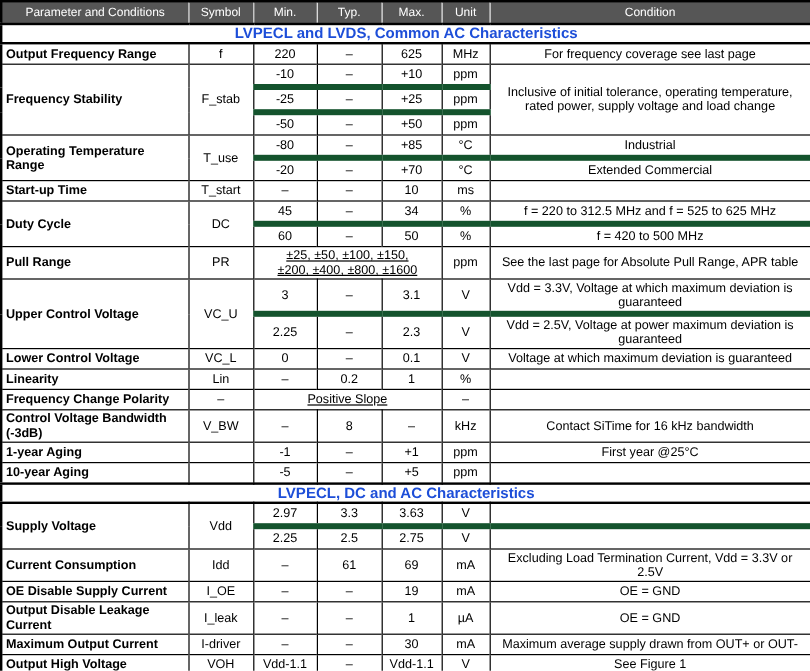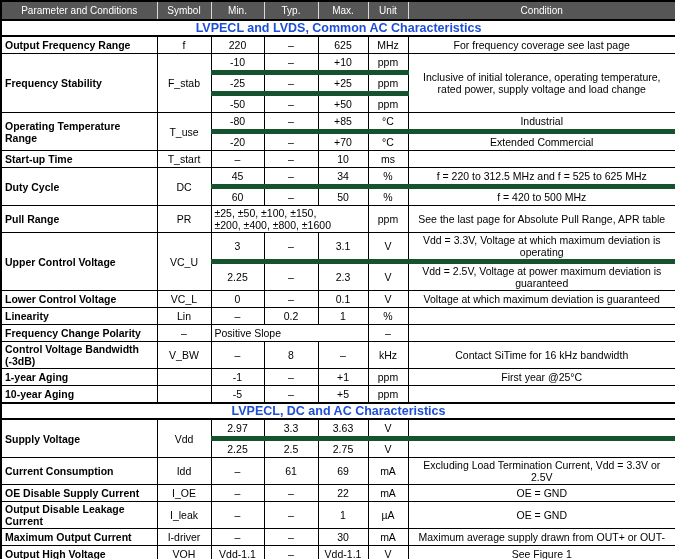--- a/index.html
+++ b/index.html
@@ -43,21 +43,21 @@
     color:#1d4ed8;
     font-weight:bold;
     font-size:12.5px;
     text-align:center;
     height:13px;
     padding:0 0 1px 0;
   }
   td.param { font-weight:bold; text-align:left; padding-left:4px; }
   td.sym, td.val, td.unit { text-align:center; }
   td.cond { text-align:center; font-size:10px; padding-left:5px; padding-right:2px; line-height:11.5px; }
-  span.mline { display:block; text-align:left; line-height:12px; }
+  span.mline { display:block; text-align:center; line-height:12px;text-decoration:underline; }
 </style>
 </head>
 <body>
 
 <table class="spec">
   <colgroup>
     <col style="width:156px">
     <col style="width:54px">
     <col style="width:53px">
     <col style="width:54px">
@@ -161,21 +161,21 @@
         <td class="unit">ppm</td>
         <td class="cond">See the last page for Absolute Pull Range, APR table</td>
       </tr>
       <tr class="group-start">
         <td class="param" rowspan="2">Upper Control Voltage</td>
         <td class="sym" rowspan="2">VC_U</td>
         <td class="val">3</td>
         <td class="val">–</td>
         <td class="val">3.1</td>
         <td class="unit">V</td>
-        <td class="cond">Vdd = 3.3V, Voltage at which maximum deviation is operating</td>
+        <td class="cond">Vdd = 3.3V, Voltage at which maximum deviation is guaranteed</td>
       </tr>
       <tr class="subrow">
         <td class="val">2.25</td>
         <td class="val">–</td>
         <td class="val">2.3</td>
         <td class="unit">V</td>
         <td class="cond">Vdd = 2.5V, Voltage at power maximum deviation is guaranteed</td>
       </tr>
       <tr class="group-start">
         <td class="param">Lower Control Voltage</td>
@@ -257,21 +257,21 @@
         <td class="val">61</td>
         <td class="val">69</td>
         <td class="unit">mA</td>
         <td class="cond">Excluding Load Termination Current, Vdd = 3.3V or 2.5V</td>
       </tr>
       <tr class="group-start">
         <td class="param">OE Disable Supply Current</td>
         <td class="sym">I_OE</td>
         <td class="val">–</td>
         <td class="val">–</td>
-        <td class="val">22</td>
+        <td class="val">19</td>
         <td class="unit">mA</td>
         <td class="cond">OE = GND</td>
       </tr>
       <tr class="group-start">
         <td class="param">Output Disable Leakage Current</td>
         <td class="sym">I_leak</td>
         <td class="val">–</td>
         <td class="val">–</td>
         <td class="val">1</td>
         <td class="unit">µA</td>

